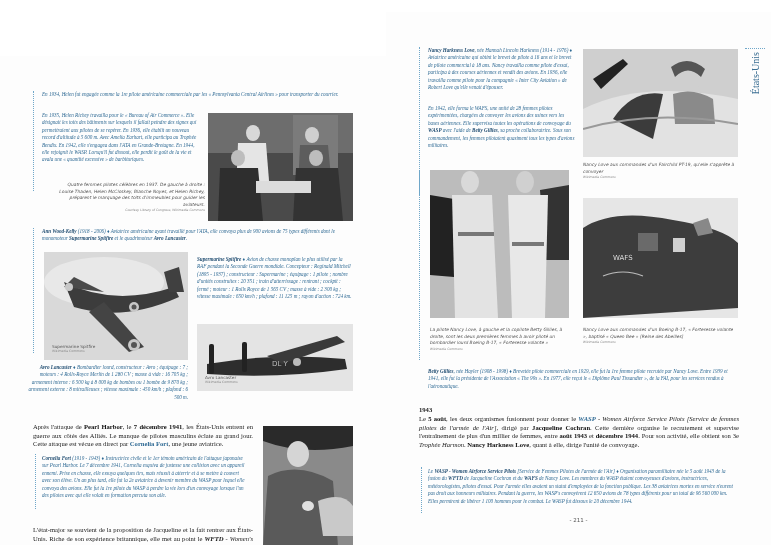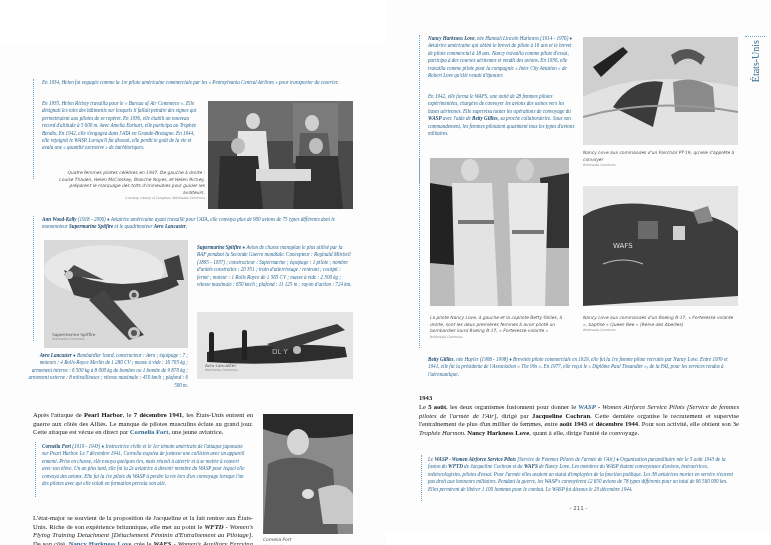--- a/index.html
+++ b/index.html
@@ -1,18 +1,18 @@
 <!DOCTYPE html>
 <html><head>
 <meta charset="utf-8">
 <style>
   html, body { margin: 0; padding: 0; background: #ffffff; }
   body { width: 771px; height: 545px; position: relative; overflow: hidden;
          font-family: "Liberation Serif", "DejaVu Serif", serif; color: #2a2a2a; }
-  .page { position: absolute; top: 0; height: 533px; background: #fdfdfd; }
+  .page { position: absolute; top: 12px; height: 533px; background: #fdfdfd; }
   .left-page { left: 0; width: 386px; margin-top: 44px; }
   .right-page { left: 386px; width: 385px; }
   .abs { position: absolute; }
   .note { color: #2f6a94; font-style: italic; font-size: 5.1px; line-height: 7.4px; }
   .note b { font-style: italic; color: #234f73; }
   .body-text { font-size: 6.6px; line-height: 8.6px; color: #222; text-align: justify; }
   .body-text b { color: #111; }
   .body-text .hl { color: #2f6a94; font-weight: bold; }
   .caption { font-family: "DejaVu Sans", "Liberation Sans", sans-serif; font-style: italic;
              font-size: 4.4px; line-height: 6.6px; color: #555; }

